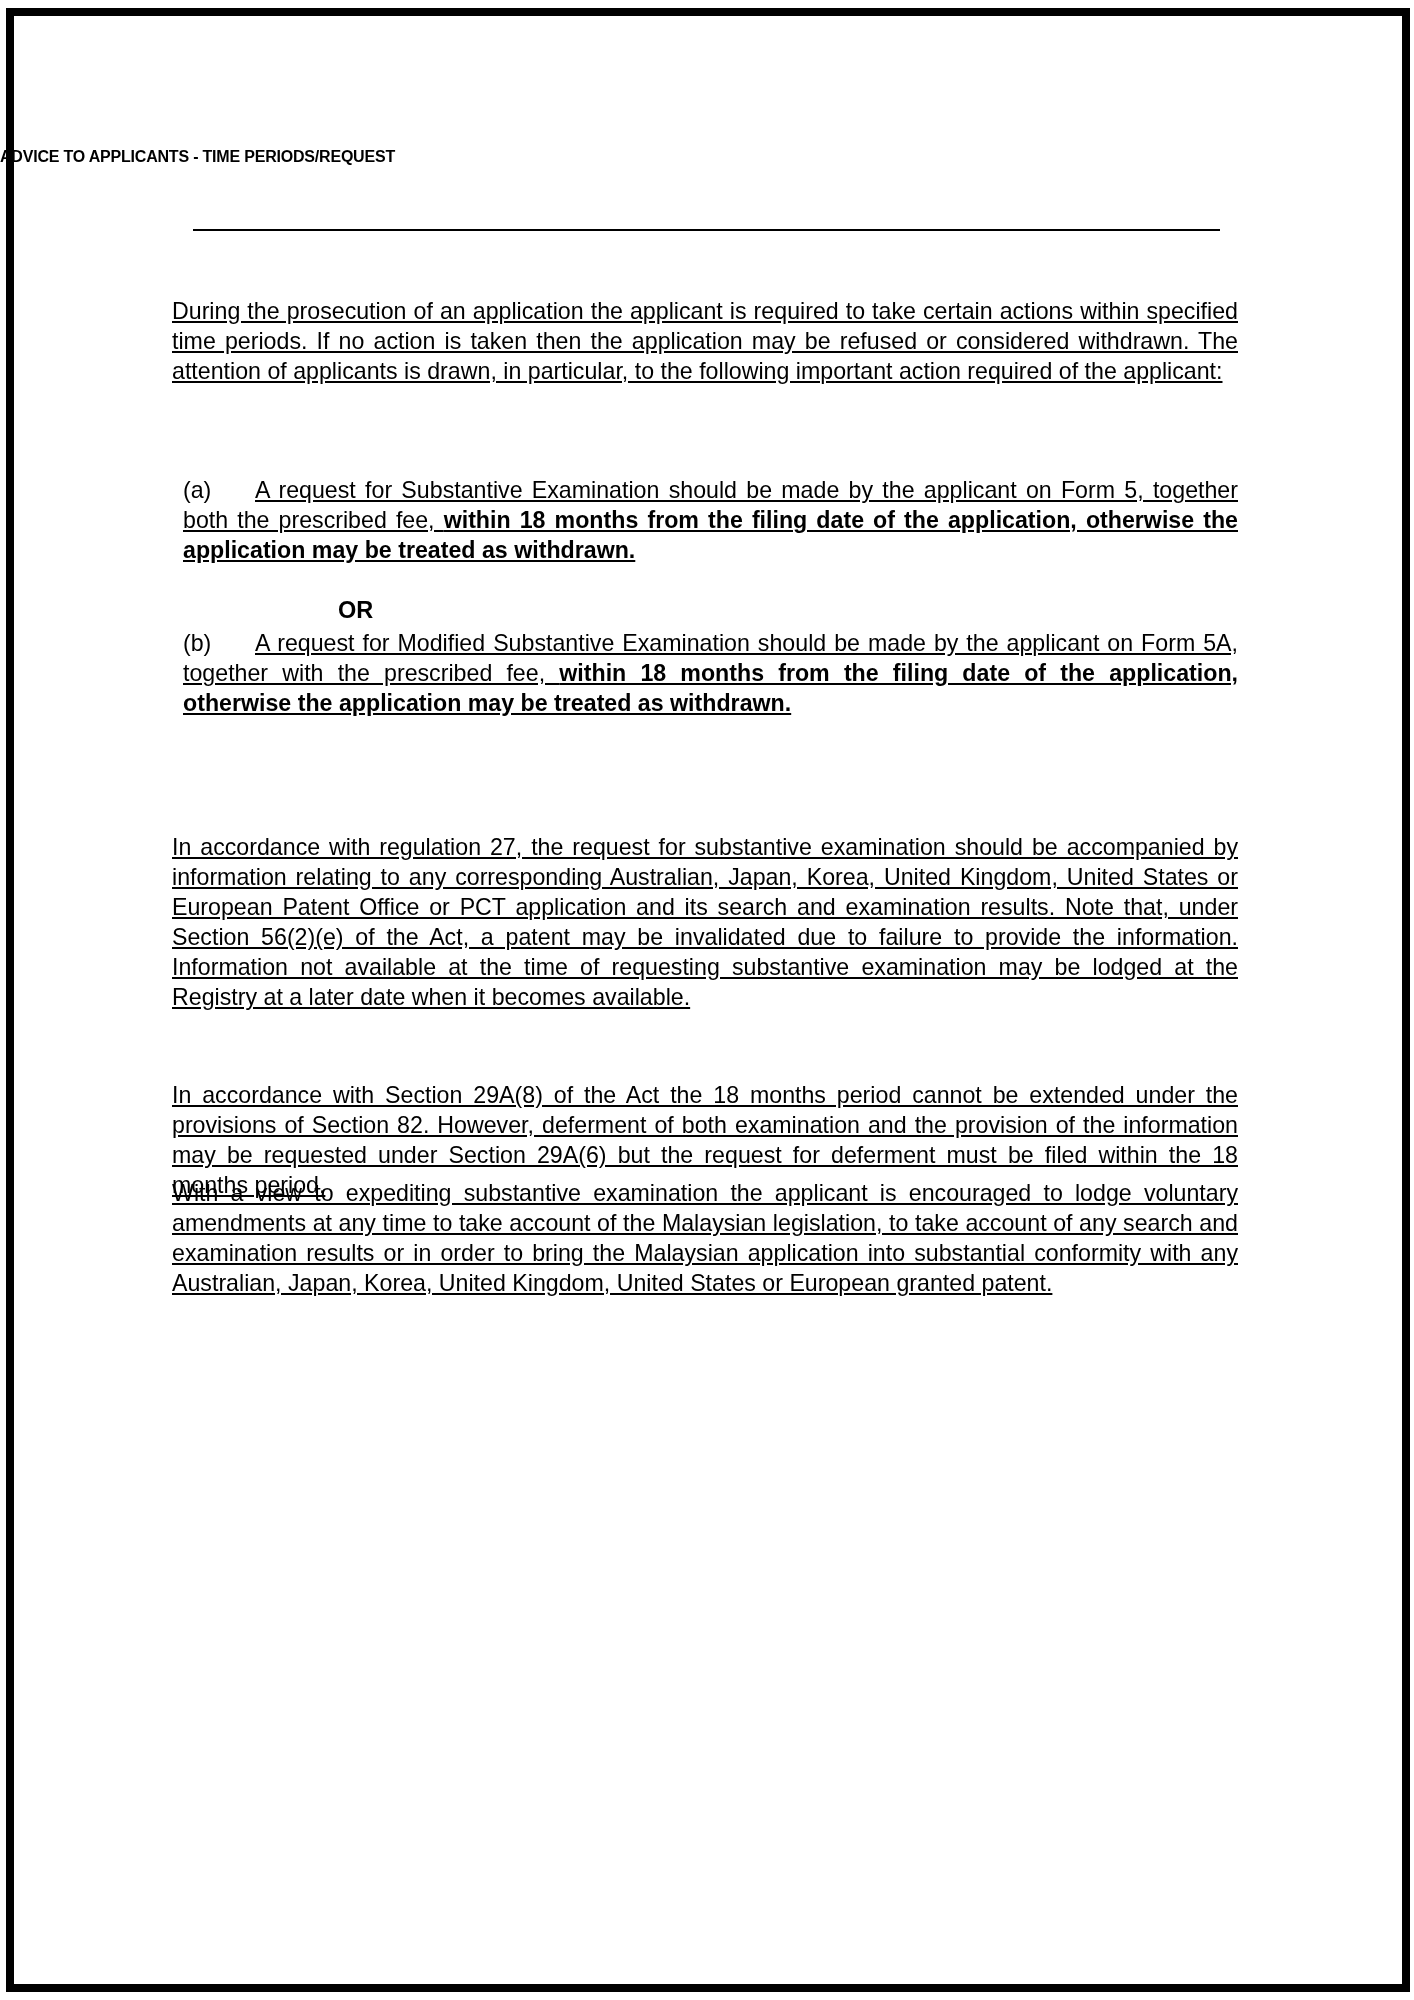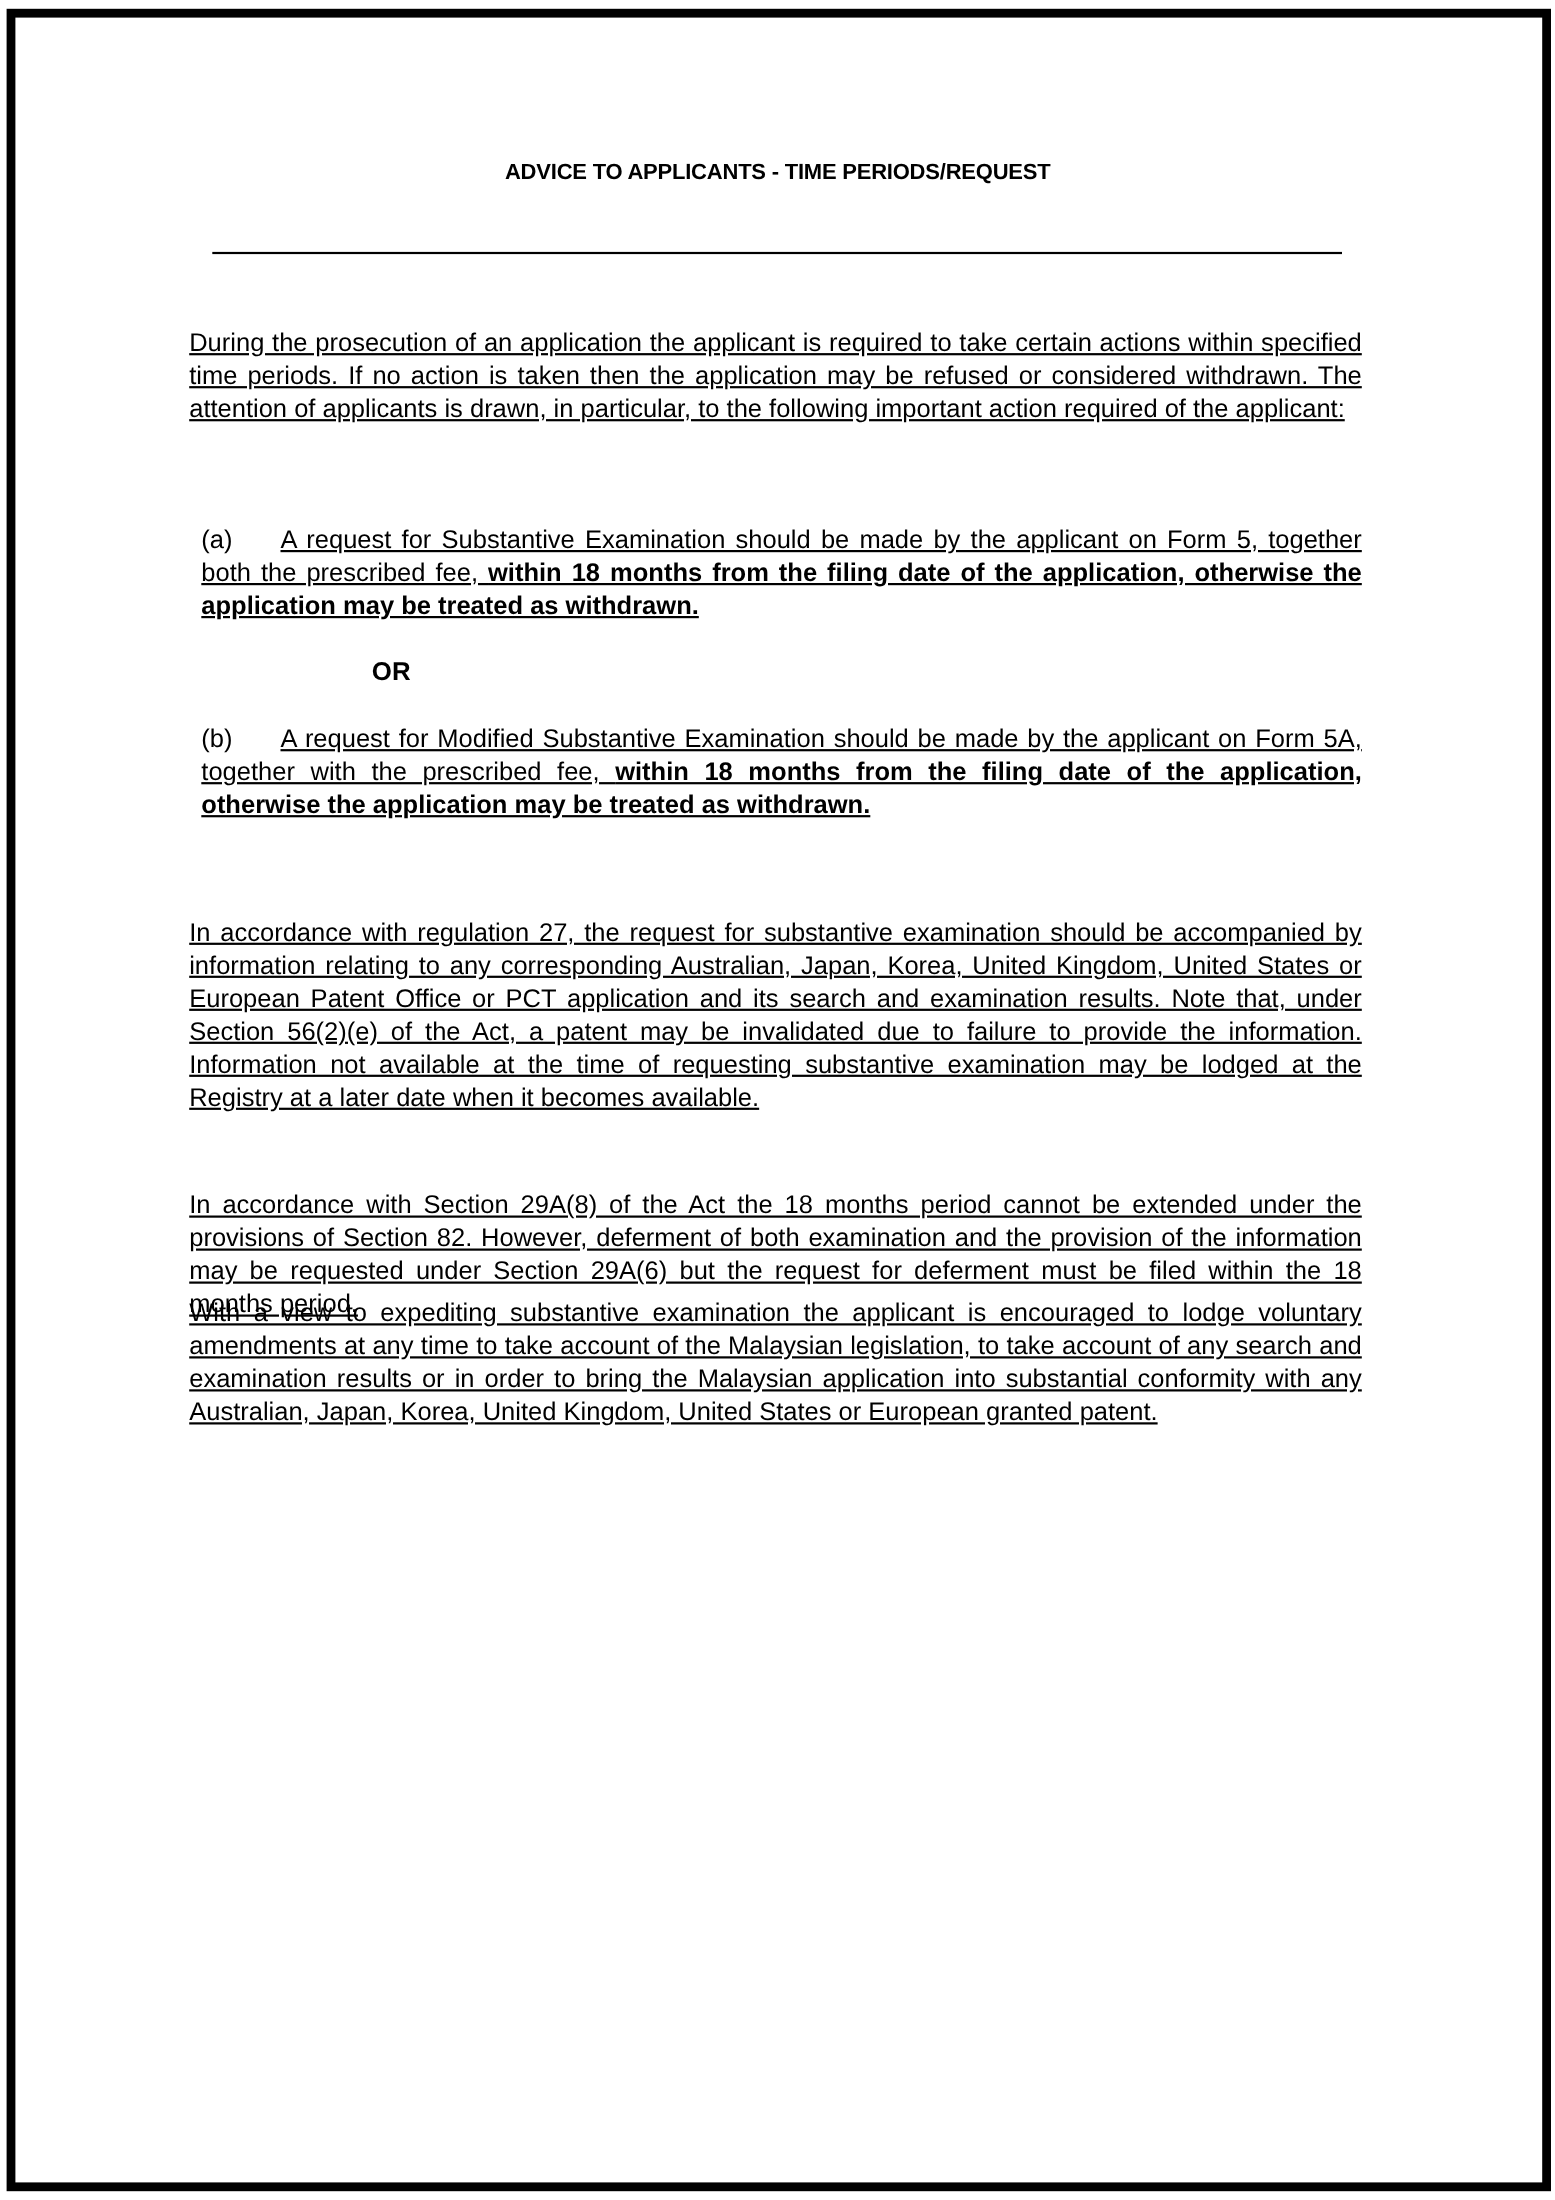--- a/index.html
+++ b/index.html
@@ -23,23 +23,23 @@
     height: 1968px;
     border: 8px solid #000000;
     box-sizing: content-box;
     background: #ffffff;
   }
   .title {
     position: absolute;
     left: 0;
     width: 1414px;
     top: 142px;
-    text-align: center;
+    text-align: left;
     font-weight: bold;
-    font-size: 20px;
+    font-size: 16px;
     line-height: 30px;
     letter-spacing: -0.2px;
   }
   .title-rule {
     position: absolute;
     left: 193px;
     width: 1027px;
     top: 229px;
     height: 0;
     border-top: 2px solid #000000;
@@ -69,21 +69,21 @@
   .or-label {
     position: absolute;
     left: 338px;
     top: 595px;
     font-size: 23.5px;
     font-weight: bold;
     line-height: 30px;
   }
   #p-intro { top: 296px; }
   #p-a { top: 475px; }
-  #p-b { top: 656px; }
+  #p-b { top: 628px; }
   #p-reg27 { top: 832px; }
   #p-s29a { top: 1080px; }
   #p-expedite { top: 1178px; }
 </style>
 </head>
 <body>
 
 <div class="page-frame"></div>
 
 <div class="title">

